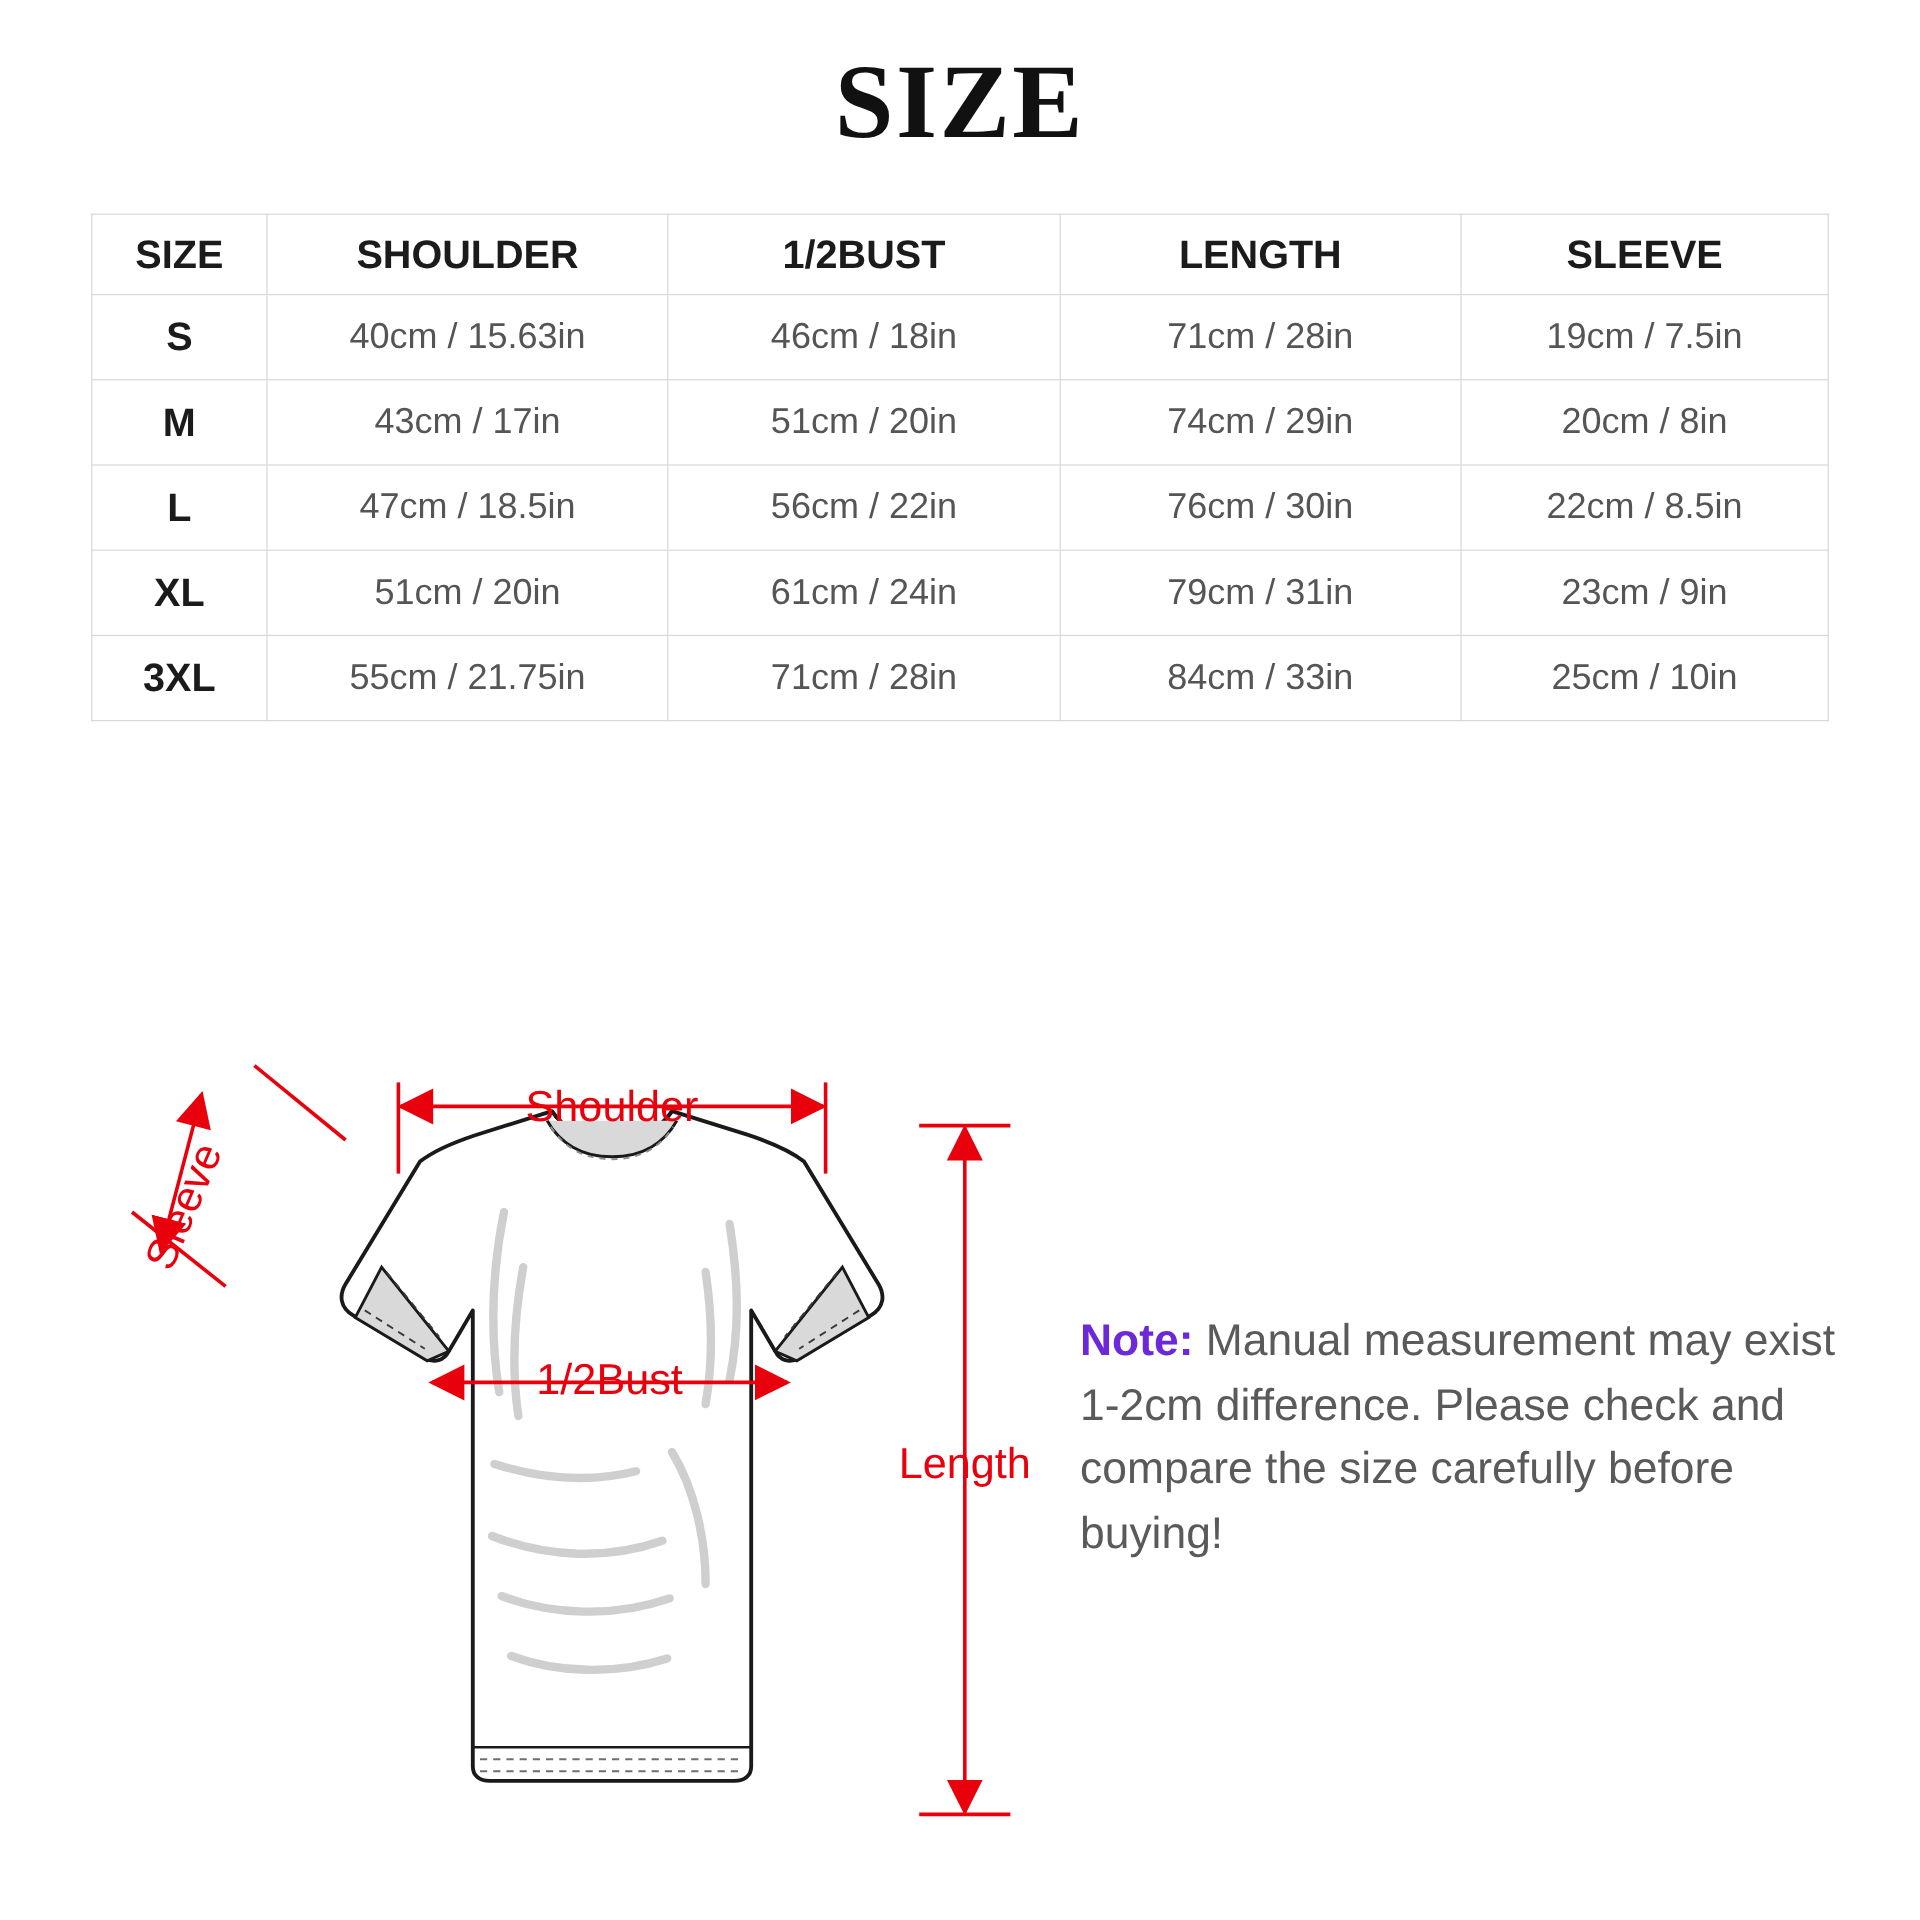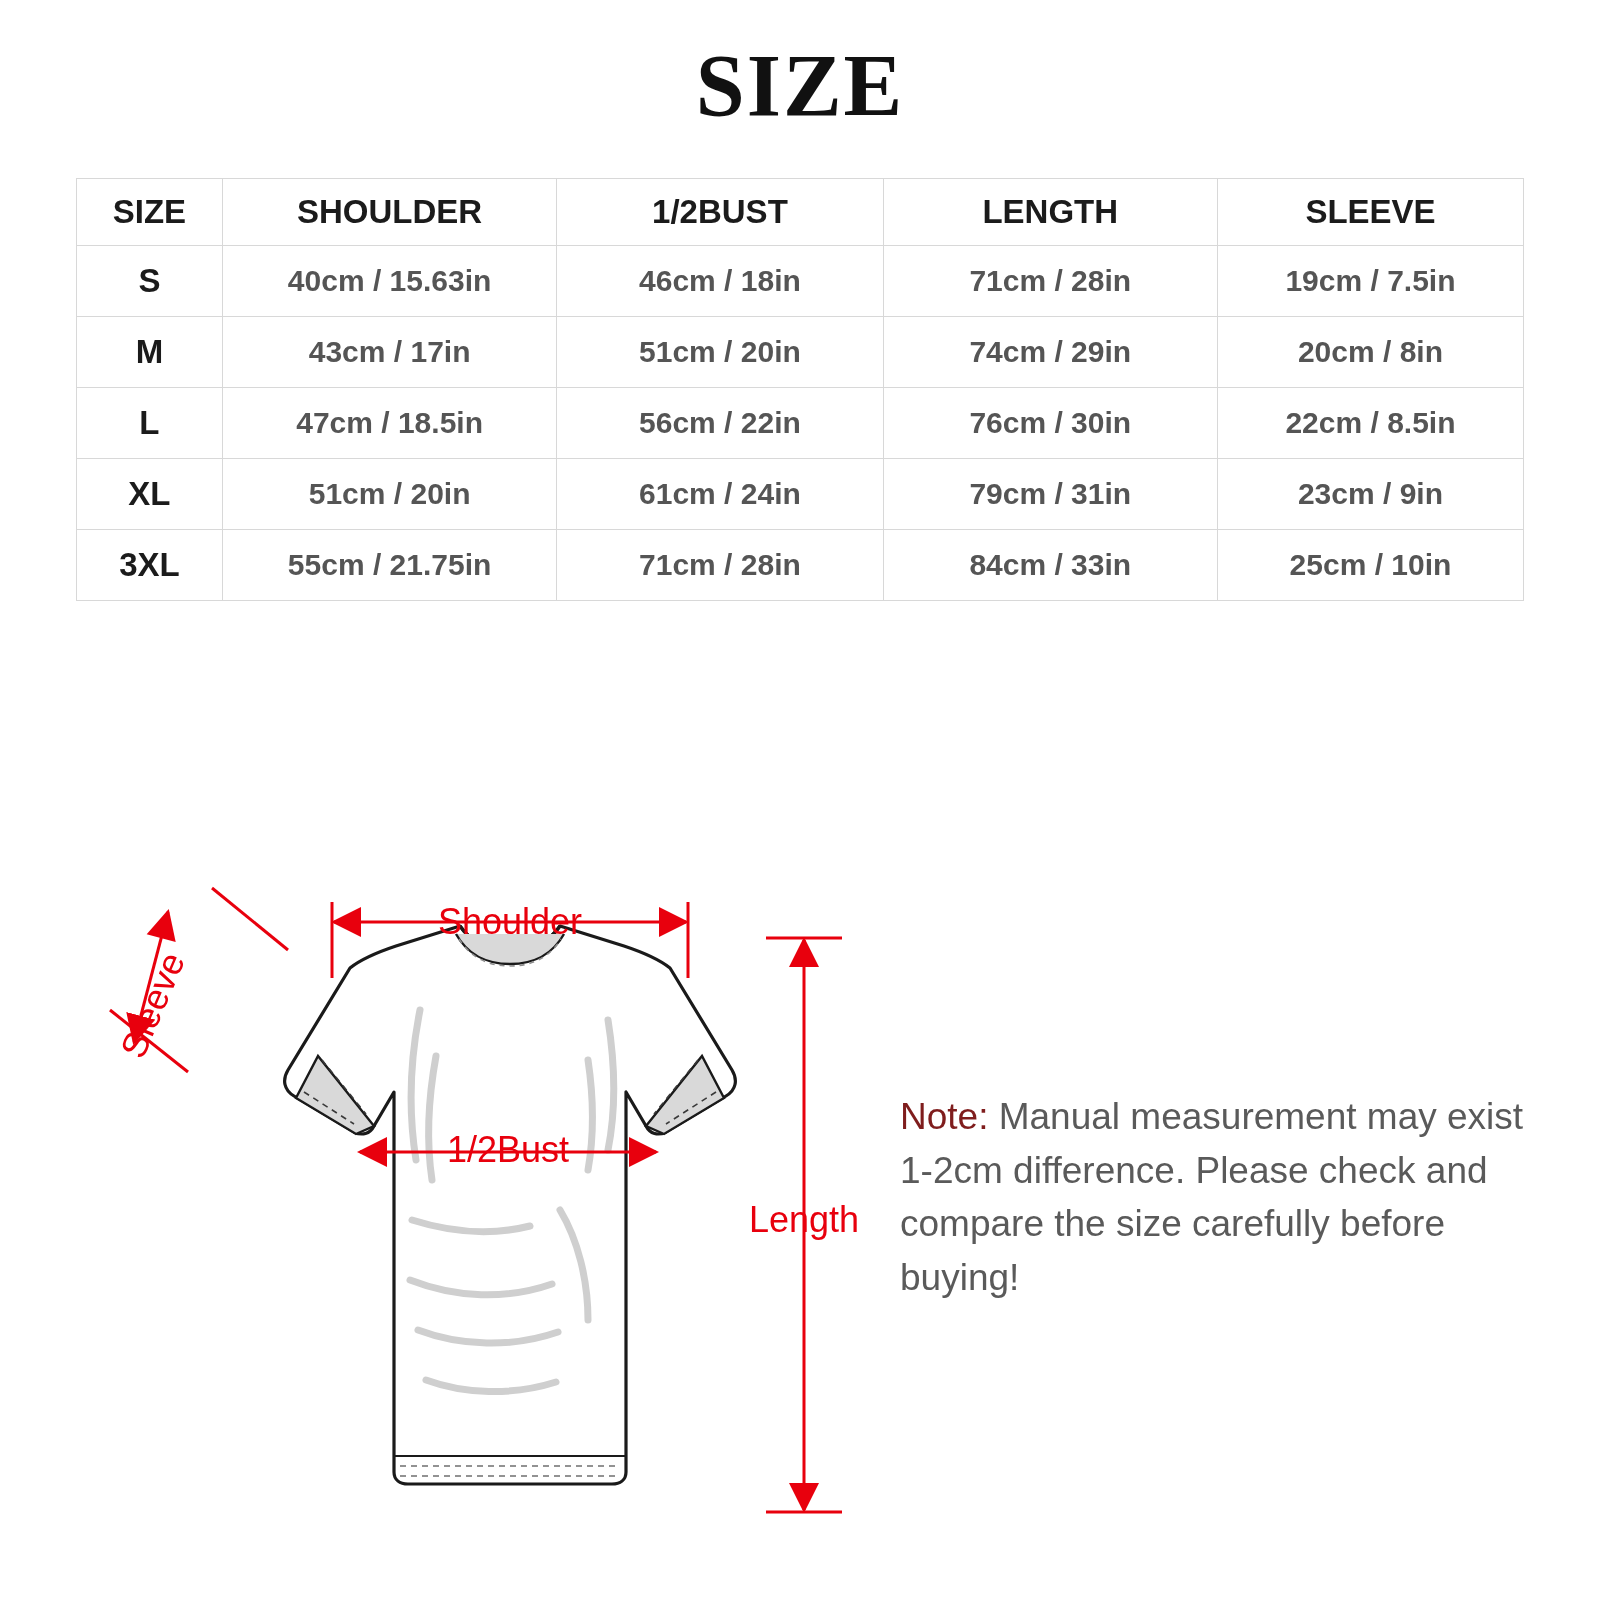--- a/index.html
+++ b/index.html
@@ -52,21 +52,21 @@
     color: #1b1b1b;
     height: 66px;
   }
   .size-table td.size-cell {
     font-size: 33px;
     font-weight: 700;
     color: #1b1b1b;
   }
   .size-table td.val-cell {
     font-size: 30px;
-    font-weight: 700;
+    font-weight: 400;
     color: #555555;
   }
   .col-size   { width: 144px; }
   .col-shoulder { width: 330px; }
   .col-bust   { width: 322px; }
   .col-length { width: 330px; }
   .col-sleeve { width: 302px; }
 
   
   .illustration {
@@ -82,22 +82,22 @@
   .note-block {
     position: absolute;
     left: 900px;
     top: 1090px;
     width: 640px;
     font-size: 37px;
     line-height: 1.45;
     color: #5a5a5a;
   }
   .note-block .note-label {
-    font-weight: 400;
-    color: #7f1d1d;
+    font-weight: 700;
+    color: #6d28d9;
   }
 </style>
 </head>
 <body>
 
 <div class="page-title">SIZE</div>
 
 <table class="size-table">
   <colgroup>
     <col class="col-size">

